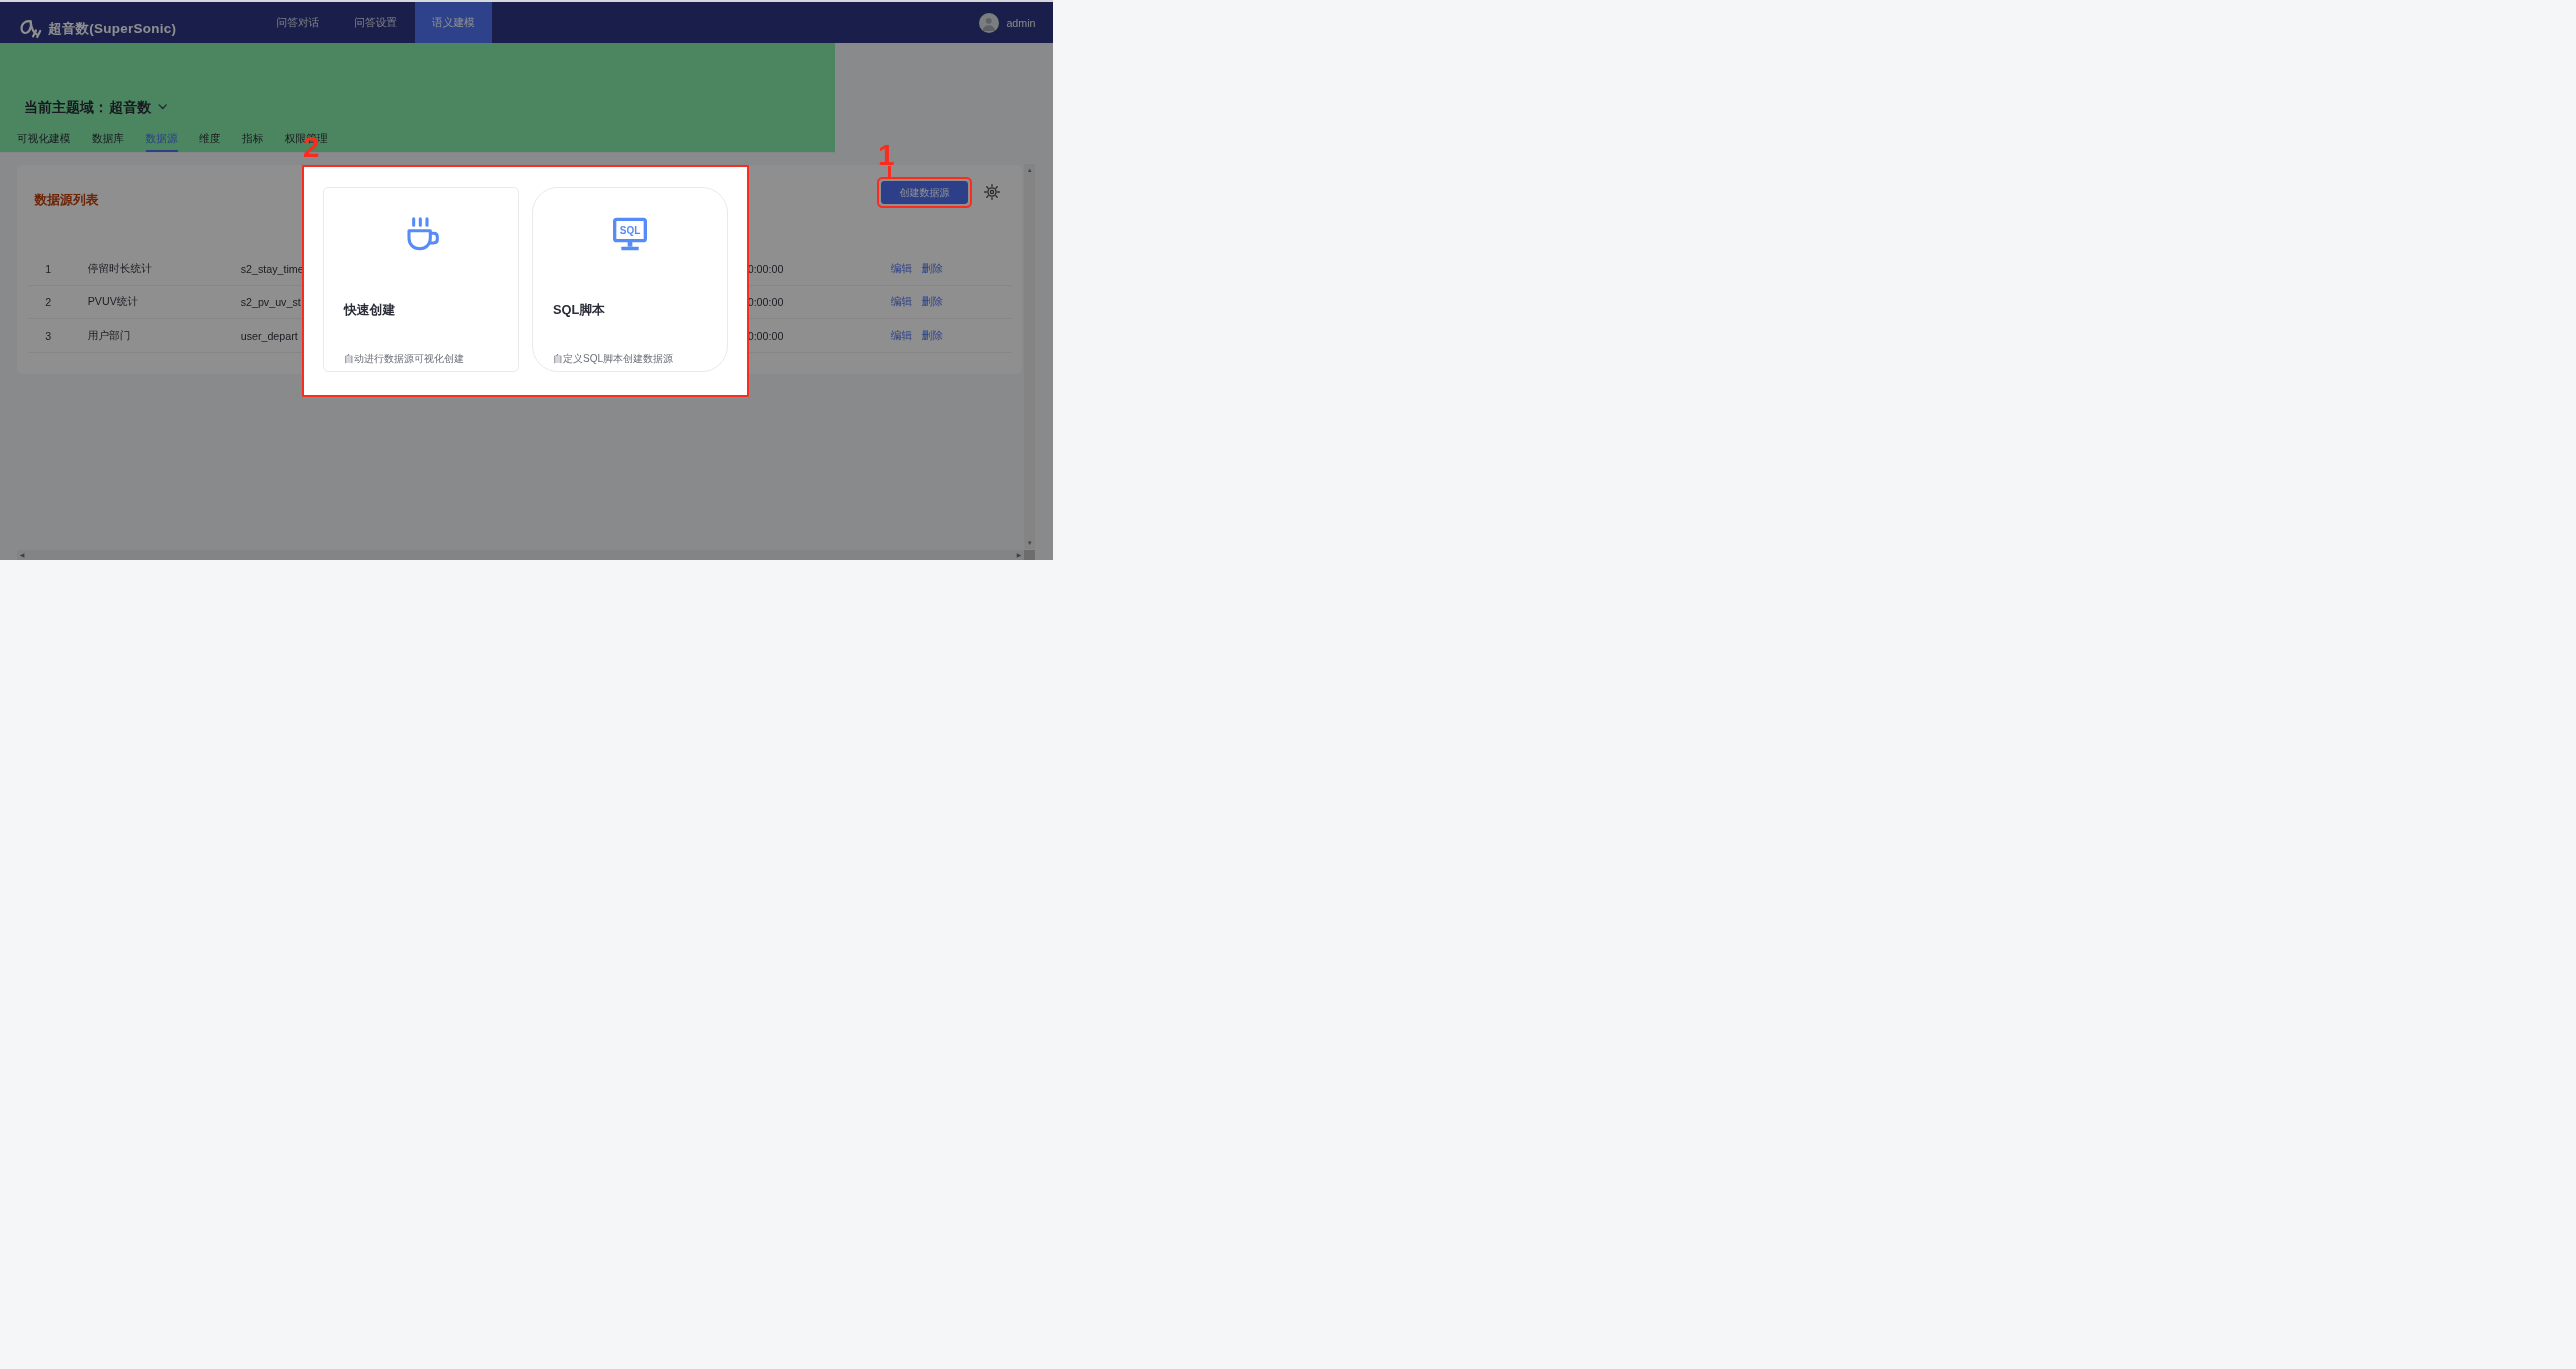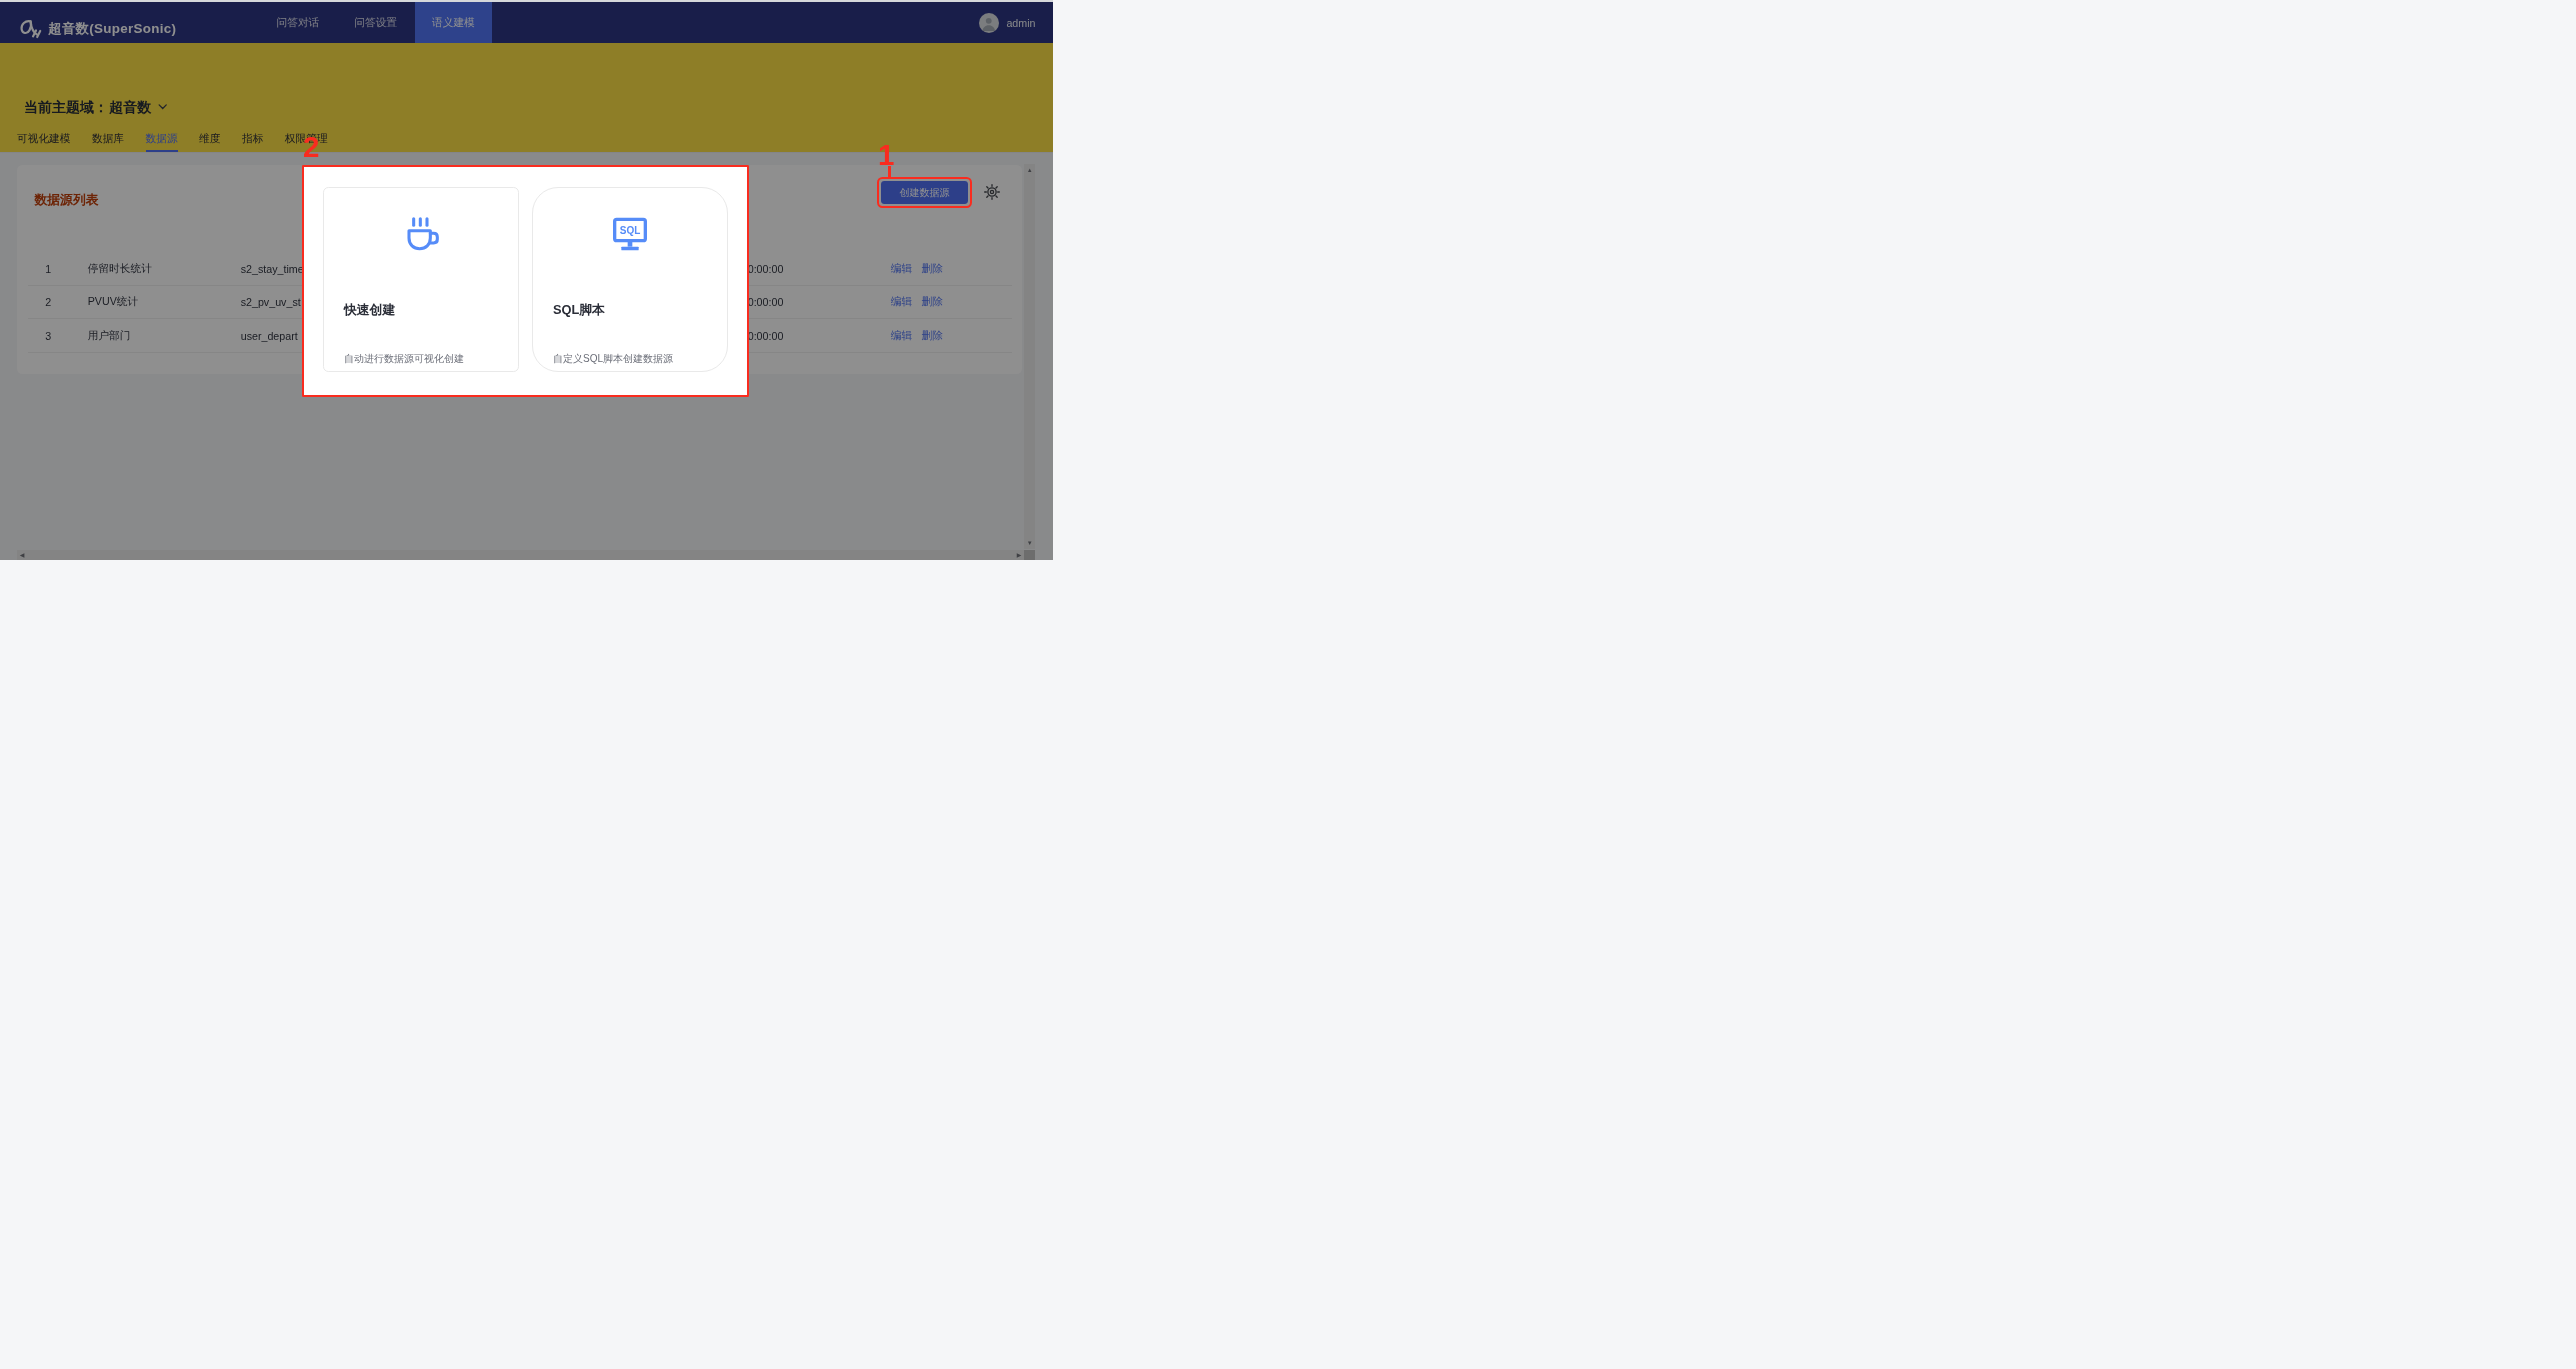--- a/index.html
+++ b/index.html
@@ -28,21 +28,21 @@
   .brand{position:absolute;left:17.5px;top:0;height:53px;display:flex;align-items:center;gap:6.7px;}
   .brand-title{color:#fff;font-size:13.4px;font-weight:700;letter-spacing:0.3px;}
   .nav-menu{position:absolute;left:259px;top:0;height:28px;display:flex;}
   .nav-item{height:41px;line-height:41px;padding:0 17.5px;font-size:10.7px;color:rgba(255,255,255,.85);cursor:pointer;}
   .nav-item.active{background:var(--nav-active);color:#fff;}
   .user{position:absolute;right:17.5px;top:0;height:41px;display:flex;align-items:center;gap:7.4px;}
   .avatar{width:20px;height:20px;border-radius:50%;background:#dcdfe3;overflow:hidden;display:flex;align-items:flex-end;justify-content:center;}
   .user-name{color:#eef0f4;font-size:10.7px;}
 
   
-  .band{left:0;top:43px;width:1053px;height:110px;background:#fde047;border-bottom:0.7px solid #eceef1;z-index:1;}
+  .band{left:0;top:43px;width:835px;height:110px;background:#86efac;border-bottom:0.7px solid #eceef1;z-index:1;}
   .domain-line{position:absolute;left:24px;top:56px;display:flex;align-items:center;gap:6px;cursor:pointer;}
   .domain-text{font-size:14px;font-weight:600;color:#2a2f3a;}
   .tabs{position:absolute;left:17px;top:81px;display:flex;gap:21.5px;}
   .tab{font-size:10.7px;color:#2f3038;height:28px;line-height:28px;position:relative;cursor:pointer;}
   .tab.active{color:var(--primary);font-weight:500;}
   .tab.active::after{content:"";position:absolute;left:0;right:0;bottom:0;height:2px;background:var(--primary);}
 
   
   .card{left:17px;top:165px;width:1005px;height:209px;background:#fff;border-radius:5.4px;z-index:1;}
   .panel-title{position:absolute;left:17.5px;top:27px;font-size:12.8px;font-weight:600;color:#c2410c;}

